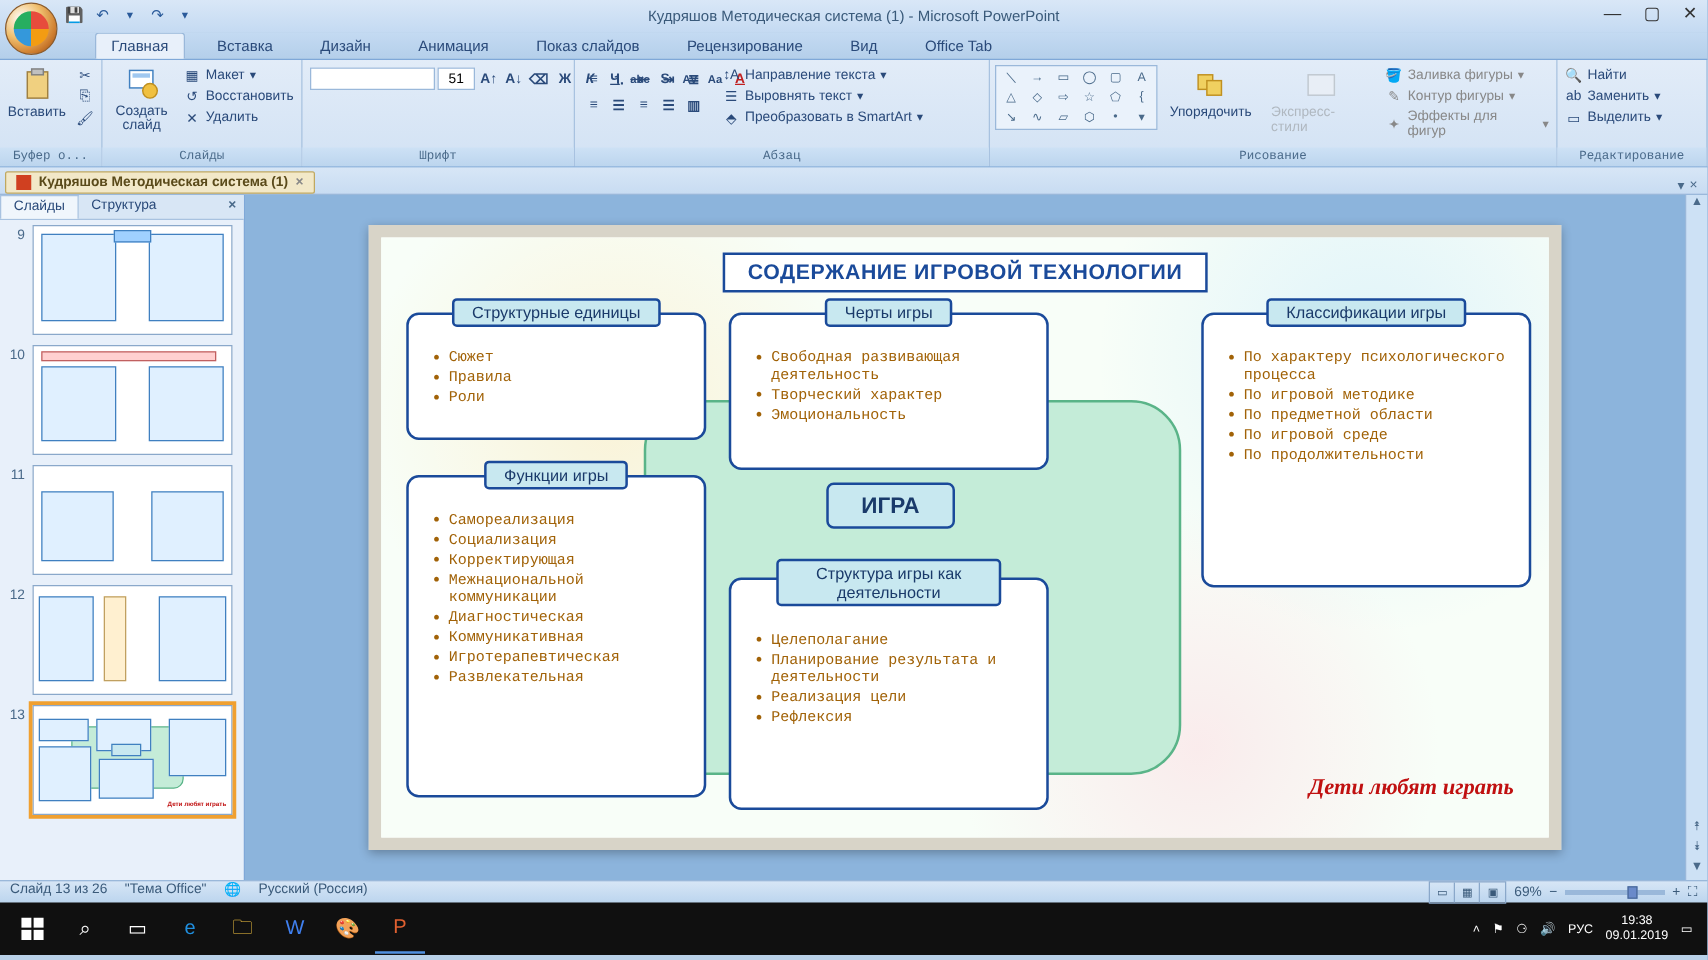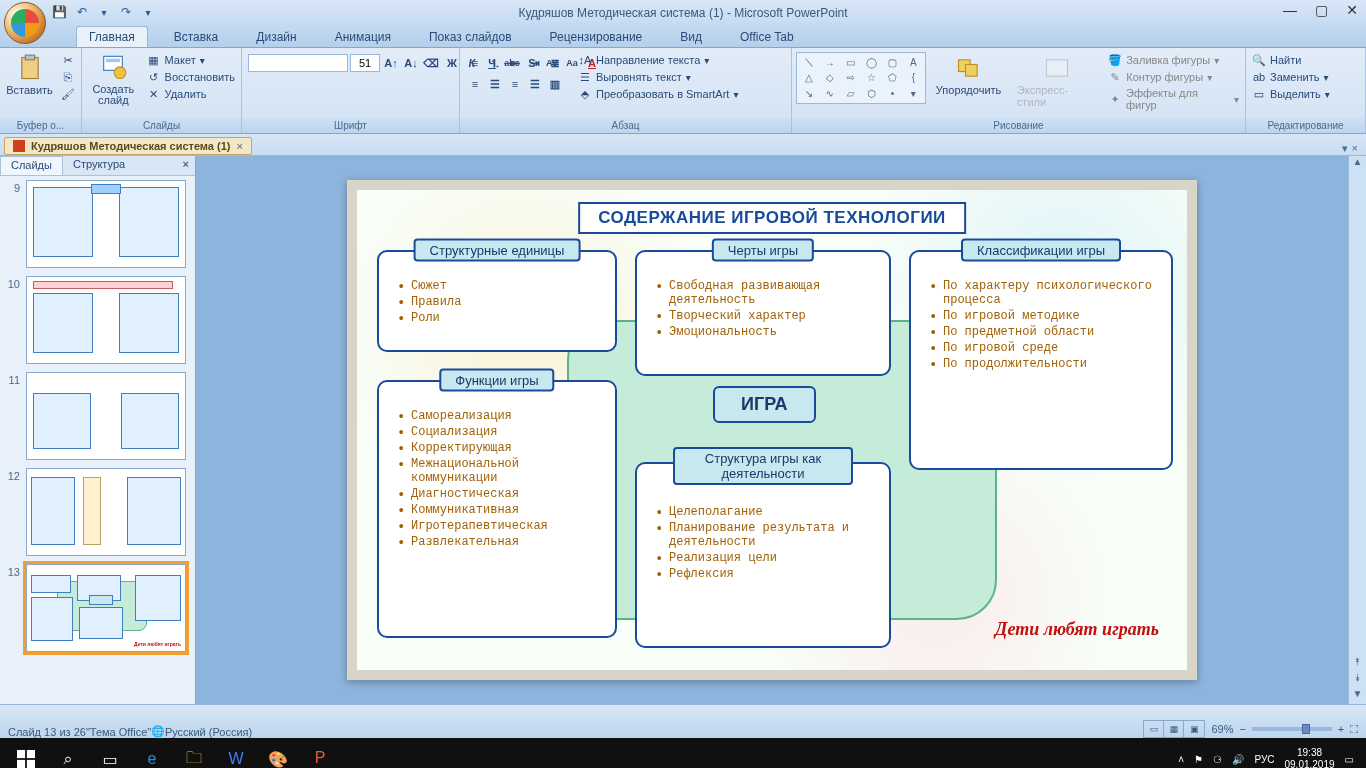--- a/index.html
+++ b/index.html
@@ -17,21 +17,21 @@
 
 
 .tabs-row { height:22px; background: linear-gradient(#c4daf2,#b4cfea); display:flex; align-items:flex-end; padding-left:76px; gap:14px; border-bottom:1px solid #7fa8d8;}
 .tab { padding:3px 12px; font-size:12px; color:#2a4a7a; cursor:default; }
 .tab.active { background:#e8f0fa; border:1px solid #9ab8da; border-bottom:none; border-radius:3px 3px 0 0; }
 
 
 .ribbon { height:86px; background:linear-gradient(#e2ecf8,#d2e2f4); display:flex; border-bottom:1px solid #7fa8d8;}
 .rgroup { border-right:1px solid #a8c2e0; display:flex; flex-direction:column; justify-content:space-between; padding:2px 4px 0;}
 .rgroup-body { flex:1; display:flex; gap:4px; align-items:flex-start; padding-top:2px;}
-.rgroup-label { text-align:center; font-size:10px; color:#4a6a8a; padding:2px 0; background:linear-gradient(#cde1f5,#bcd5ee); margin:0 -4px;}
+.rgroup-label { text-align:center; font-size:10px; color:#4a6a8a; padding:2px 0; background:linear-gradient(#cde1f5,#bcd5ee); margin:0 -4px;font-family:Liberation Mono, monospace;}
 .big-btn { display:flex; flex-direction:column; align-items:center; gap:2px; padding:2px 6px; font-size:11px; color:#2a4a7a; min-width:44px;}
 .big-btn svg, .big-btn .icon-box { width:28px; height:28px; }
 .small-row { display:flex; flex-direction:column; gap:1px; font-size:11px; color:#2a4a7a;}
 .small-item { display:flex; align-items:center; gap:4px; padding:1px 2px;}
 .small-item .mini-icon { width:14px; height:14px; display:inline-flex; align-items:center; justify-content:center; font-size:11px; }
 .font-controls { display:flex; flex-direction:row; gap:3px; padding:2px;}
 .font-row1 { display:flex; gap:2px; align-items:center;}
 .font-name, .font-size { background:#fff; border:1px solid #9ab8da; font-size:11px; height:18px;}
 .font-name { width:100px; padding:0 4px;}
 .font-size { width:30px; padding:0 2px; text-align:center;}
@@ -61,40 +61,40 @@
 .thumb-num { width:16px; text-align:right; font-size:11px; color:#4a6a8a; padding-top:2px;}
 .thumb { width:160px; height:88px; background:#fff; border:1px solid #8aa8ca; display:flex; align-items:center; justify-content:center; font-size:6px; color:#888; position:relative; overflow:hidden;}
 .thumb.selected { outline:3px solid #f0a030;}
 .thumb-inner { width:100%; height:100%; padding:4px; position:relative;}
 
 
 .mini-box { position:absolute; border:1px solid #4080c0; background:#e0f0ff; font-size:5px;}
 
 
 .canvas-wrap { flex:1; display:flex; align-items:center; justify-content:center; background:#8cb4dc; position:relative;}
-.slide { width:850px; height:500px; background:#fff; border:10px solid #d8d4c8; position:relative; box-shadow:0 2px 8px rgba(0,0,0,0.3);}
+.slide { width:954px; height:500px; background:#fff; border:10px solid #d8d4c8; position:relative; box-shadow:0 2px 8px rgba(0,0,0,0.3);}
 .slide-bg { position:absolute; inset:0; background: radial-gradient(circle at 20% 30%, rgba(255,210,120,0.25), transparent 25%), radial-gradient(circle at 85% 20%, rgba(120,200,255,0.2), transparent 25%), radial-gradient(circle at 70% 85%, rgba(255,180,200,0.25), transparent 25%), #f8fef8;}
 .green-blob { position:absolute; left:210px; top:130px; width:430px; height:300px; background:#c4ecd8; border:2px solid #5ab488; border-radius:40px;}
 .content-title-box { position:absolute; top:12px; left:50%; transform:translateX(-50%); background:#fff; border:2px solid #1a4a9a; padding:4px 18px;}
 .content-title { color:#1a4a9a; font-weight:bold; font-size:17px; letter-spacing:0.5px;}
 .card { position:absolute; background:#fff; border:2px solid #1a4a9a; border-radius:10px; padding:26px 10px 8px 10px;}
 .card-header { position:absolute; top:-2px; left:50%; transform:translate(-50%,-50%); background:#c8e8f0; border:2px solid #1a4a9a; border-radius:4px; padding:2px 14px; font-size:13px; color:#1a3a6a; font-weight:500; white-space:nowrap;}
 .card ul { list-style:none; padding-left:8px;}
 .card li { font-size:12px; color:#a16207; padding:1px 0; position:relative; padding-left:14px;font-family:Liberation Mono, monospace;}
 .card li::before { content:"•"; position:absolute; left:0; font-size:14px;}
 .igra-box { position:absolute; background:#c8e8f0; border:2px solid #1a4a9a; border-radius:6px; padding:6px 26px; font-size:18px; font-weight:bold; color:#1a3a6a;}
 .children-text { position:absolute; right:28px; bottom:30px; color:#c01010; font-weight:bold; font-style:italic; font-size:18px; font-family:"Times New Roman", serif;}
 
 
 .vscroll { width:18px; background:#cde1f5; border-left:1px solid #9ab8da; display:flex; flex-direction:column; align-items:center;}
 .vscroll .arrow { height:16px; font-size:10px; color:#4a6a8a;}
 .vscroll .track { flex:1;}
 
 
-.statusbar { height:34px; background:linear-gradient(#d7e6f6,#bcd5ee); display:flex; align-items:flex-end; padding:0 8px; font-size:11px; color:#3a5a7a; border-top:1px solid #9ab8da;}
+.statusbar { height:18px; background:linear-gradient(#d7e6f6,#bcd5ee); display:flex; align-items:flex-start; padding:0 8px; font-size:11px; color:#3a5a7a; gap:14px; border-top:1px solid #9ab8da;}
 .statusbar .right { margin-left:auto; display:flex; align-items:center; gap:6px;}
 .view-btns { display:flex; border:1px solid #8aa8ca;}
 .view-btn { width:20px; height:16px; border-right:1px solid #8aa8ca; display:flex; align-items:center; justify-content:center; font-size:9px;}
 .view-btn:last-child { border-right:none;}
 .zoom-slider { width:80px; height:4px; background:#9ab8da; position:relative;}
 .zoom-thumb { position:absolute; left:50px; top:-3px; width:8px; height:10px; background:#6a8aca; border:1px solid #4a6a9a;}
 
 
 .taskbar { height:42px; background:#101010; display:flex; align-items:center; padding:0 6px; gap:2px;}
 .task-icon { width:40px; height:40px; display:flex; align-items:center; justify-content:center; color:#fff; font-size:16px;}

